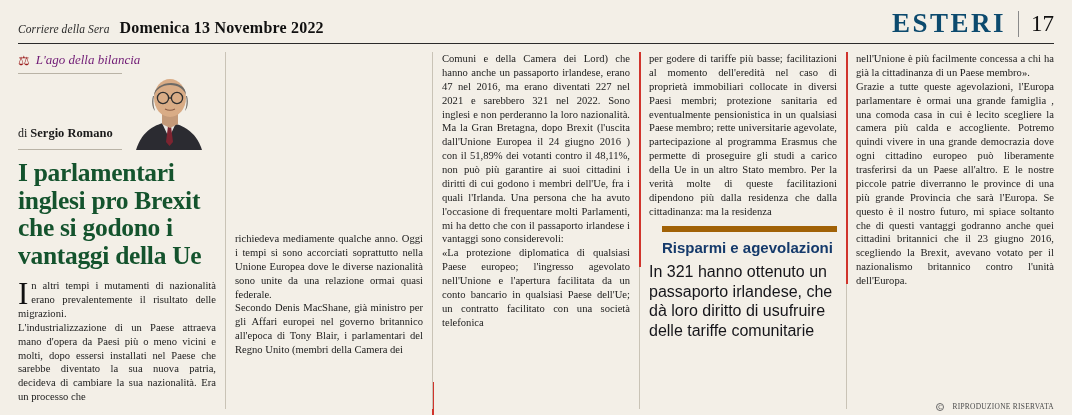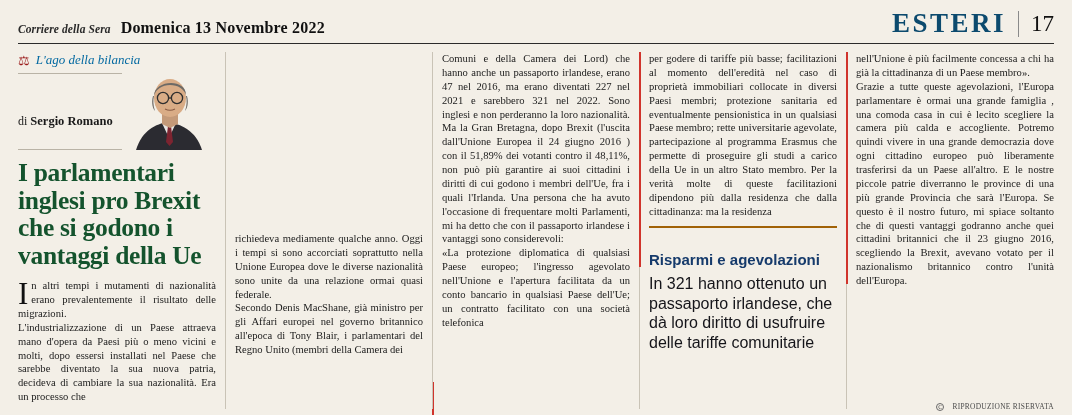--- a/index.html
+++ b/index.html
@@ -34,21 +34,20 @@
     align-items: baseline;
     gap: 10px;
     font-size: 11.5px;
   }
   .paper-name {
     font-style: italic;
     font-family: "Liberation Serif", serif;
     font-size: 11.5px;
     color: #2a2a2a;
     letter-spacing: .1px;
-    font-weight: bold;
   }
   .issue-date {
     font-weight: bold;
     font-size: 16px;
     font-family: "Liberation Serif", serif;
     color: #111;
     letter-spacing: .2px;
   }
   .masthead-right {
     display: flex;
@@ -112,31 +111,31 @@
     padding-bottom: 5px;
   }
   .kicker-glyph {
     color: #9b1b1b;
     font-size: 13px;
     line-height: 1;
   }
   .kicker-text {
     font-style: italic;
     font-size: 13px;
-    color: #0369a1;
+    color: #701a75;
   }
   .byline-wrap {
     position: relative;
     height: 76px;
     border-bottom: 1px solid #b9b3a6;
   }
   .byline {
     position: absolute;
     left: 0;
-    top: 40px;
+    top: 52px;
     font-size: 12px;
     color: #1a1a1a;
   }
   .byline b { font-size: 12.5px; }
   .portrait {
     position: absolute;
     right: -2px;
     top: -2px;
     width: 96px;
     height: 78px;
@@ -170,23 +169,23 @@
     color: #111;
   }
 
   
   .subhead {
     font-family: "Liberation Sans", sans-serif;
     font-weight: bold;
     font-size: 15px;
     line-height: 1.1;
     color: #153a6b;
-    margin: 7px 0 6px 0;
-    border-top: 2px solid #a16207;
-    padding-top: 24px;
+    margin: 7px 0 6px 13px;
+    border-top: 6px solid #a16207;
+    padding-top: 8px;
   }
   .standfirst {
     font-family: "Liberation Sans", sans-serif;
     font-size: 16px;
     line-height: 1.22;
     color: #15151a;
   }
 
   .credit {
     position: absolute;

